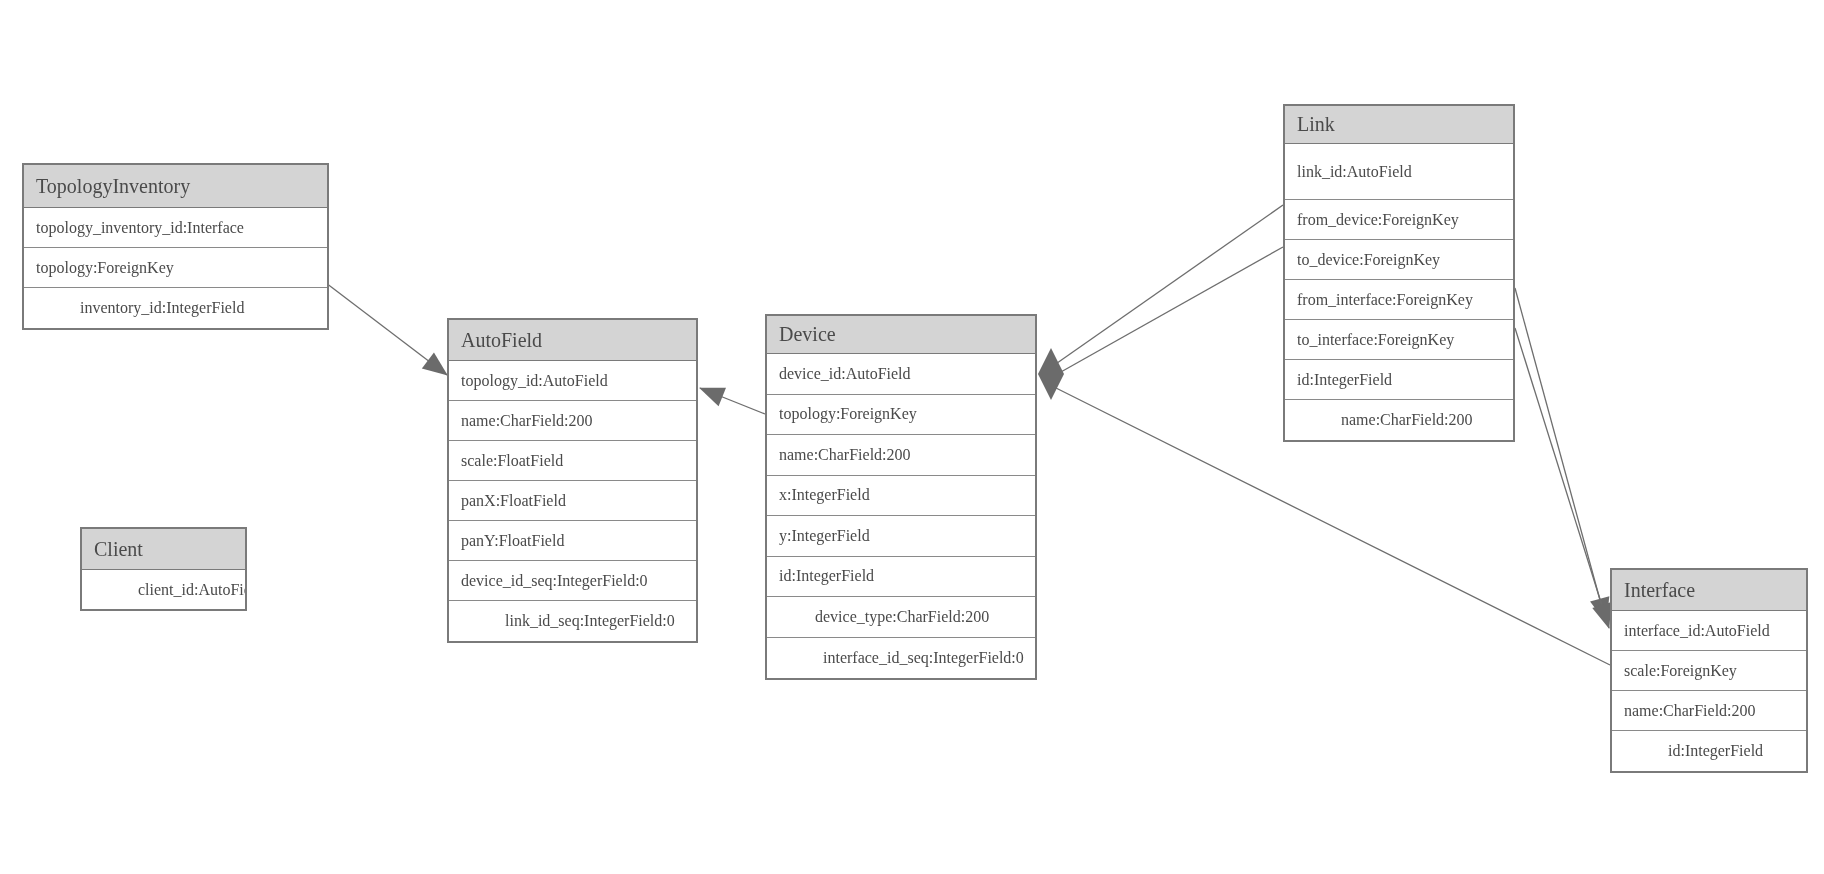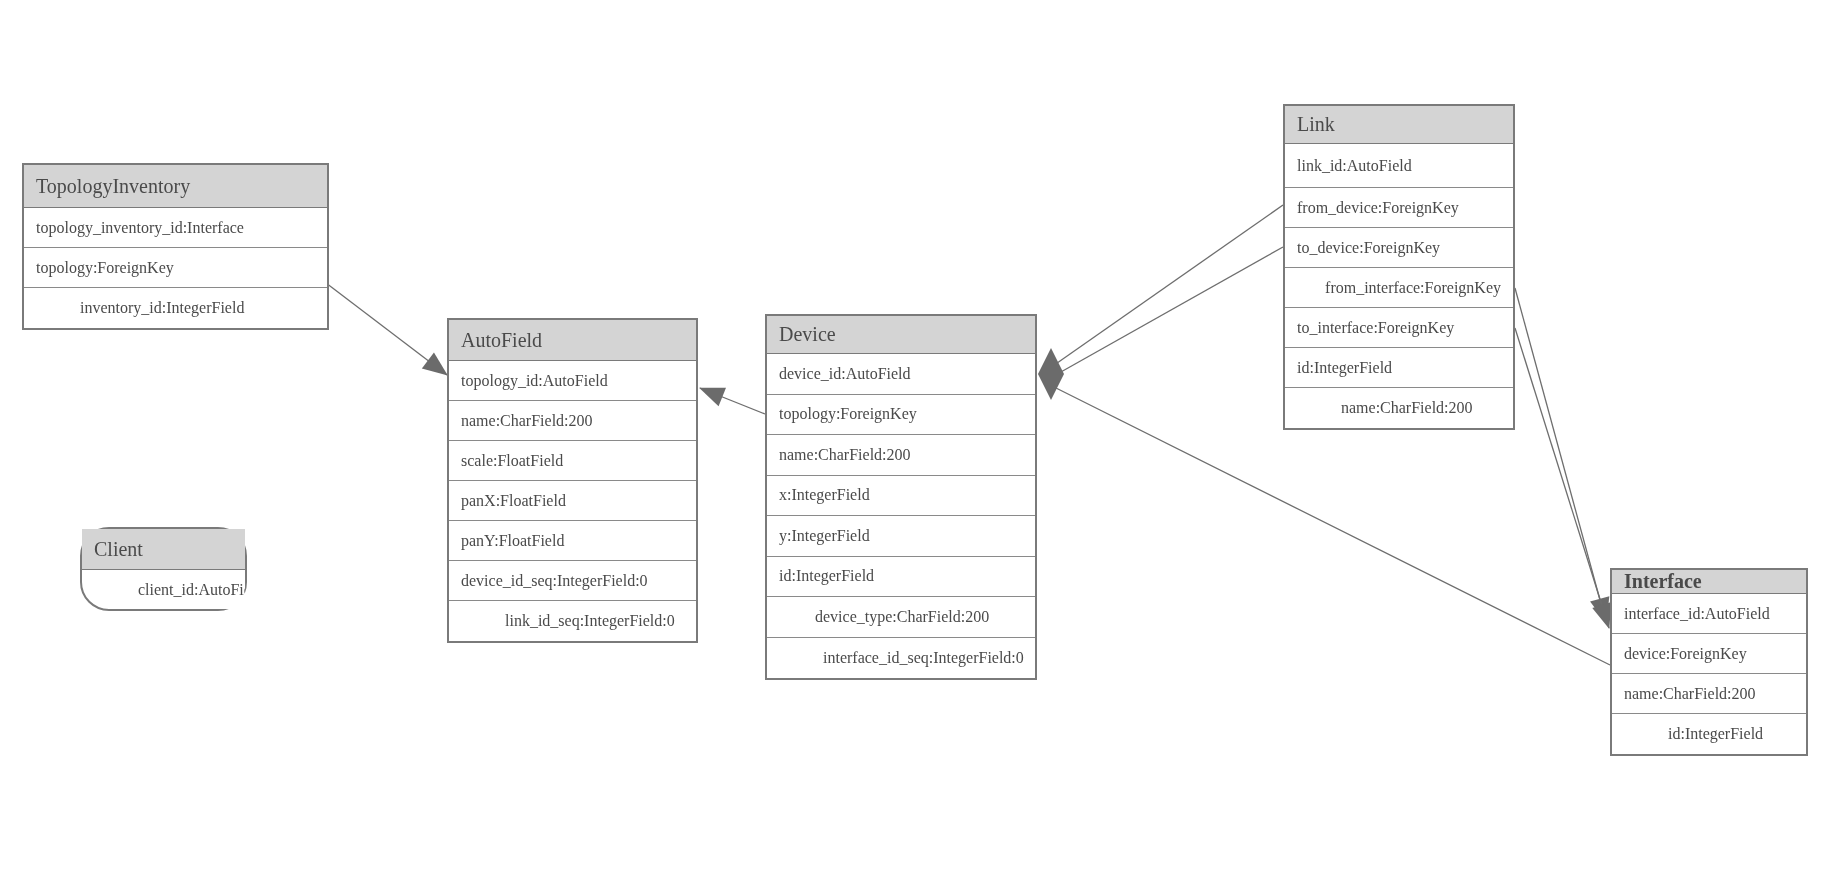--- a/index.html
+++ b/index.html
@@ -74,21 +74,21 @@
       <div class="field-row" style="height: 40px;">
         <span>topology_inventory_id:Interface</span>
       </div>
       <div class="field-row" style="height: 40px;">
         <span>topology:ForeignKey</span>
       </div>
       <div class="field-row" style="height: 40px;">
         <span>inventory_id:IntegerField</span>
       </div>
     </div>
-    <div class="entity" style="left: 80px; top: 527px; width: 167px; border-radius: 29px;">
+    <div class="entity" style="left: 80px; top: 527px; width: 167px;">
       <div class="entity-header" style="height: 41px;">
         <span>Client</span>
       </div>
       <div class="field-row" style="height: 39px;">
         <span>client_id:AutoField</span>
       </div>
     </div>
     <div class="entity" style="left: 447px; top: 318px; width: 251px;">
       <div class="entity-header" style="height: 41px;">
         <span>AutoField</span>
@@ -141,51 +141,51 @@
         <span>device_type:CharField:200</span>
       </div>
       <div class="field-row" style="height: 40.5px;">
         <span>interface_id_seq:IntegerField:0</span>
       </div>
     </div>
     <div class="entity" style="left: 1283px; top: 104px; width: 232px;">
       <div class="entity-header" style="height: 38px;">
         <span>Link</span>
       </div>
-      <div class="field-row" style="height: 44px;">
+      <div class="field-row" style="height: 56px;">
         <span>link_id:AutoField</span>
       </div>
       <div class="field-row" style="height: 40px;">
         <span>from_device:ForeignKey</span>
       </div>
       <div class="field-row" style="height: 40px;">
         <span>to_device:ForeignKey</span>
       </div>
-      <div class="field-row" style="height: 40px; justify-content: flex-end;">
+      <div class="field-row" style="height: 40px;">
         <span>from_interface:ForeignKey</span>
       </div>
       <div class="field-row" style="height: 40px;">
         <span>to_interface:ForeignKey</span>
       </div>
       <div class="field-row" style="height: 40px;">
         <span>id:IntegerField</span>
       </div>
       <div class="field-row" style="height: 40px;">
         <span>name:CharField:200</span>
       </div>
     </div>
     <div class="entity" style="left: 1610px; top: 568px; width: 198px;">
-      <div class="entity-header" style="height: 24px; font-weight: bold;">
+      <div class="entity-header" style="height: 41px;">
         <span>Interface</span>
       </div>
       <div class="field-row" style="height: 40px;">
         <span>interface_id:AutoField</span>
       </div>
       <div class="field-row" style="height: 40px;">
-        <span>device:ForeignKey</span>
+        <span>scale:ForeignKey</span>
       </div>
       <div class="field-row" style="height: 40px;">
         <span>name:CharField:200</span>
       </div>
       <div class="field-row" style="height: 40px;">
         <span>id:IntegerField</span>
       </div>
     </div>
   </div>
 

